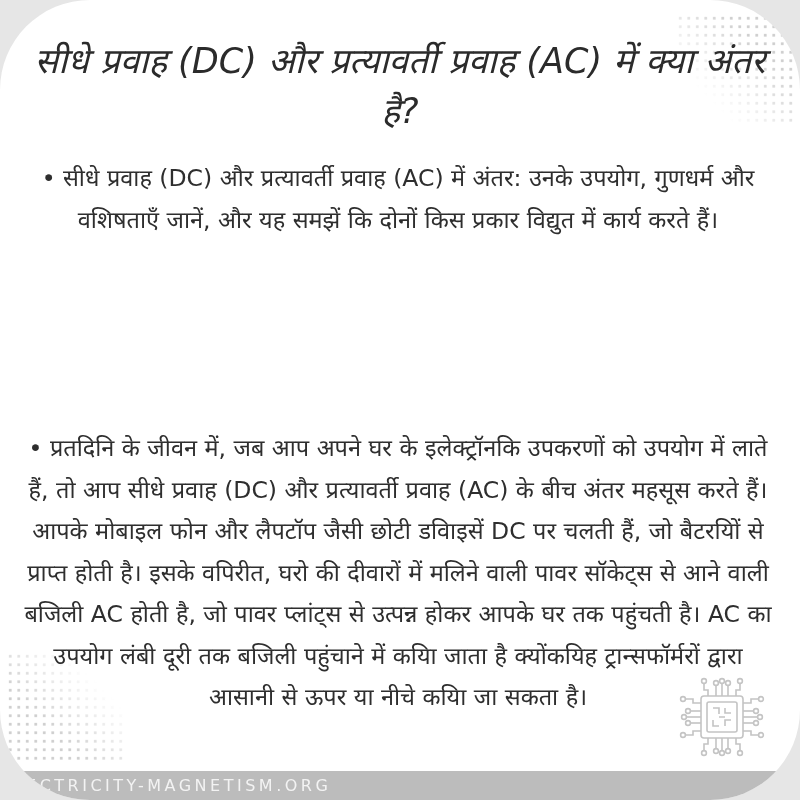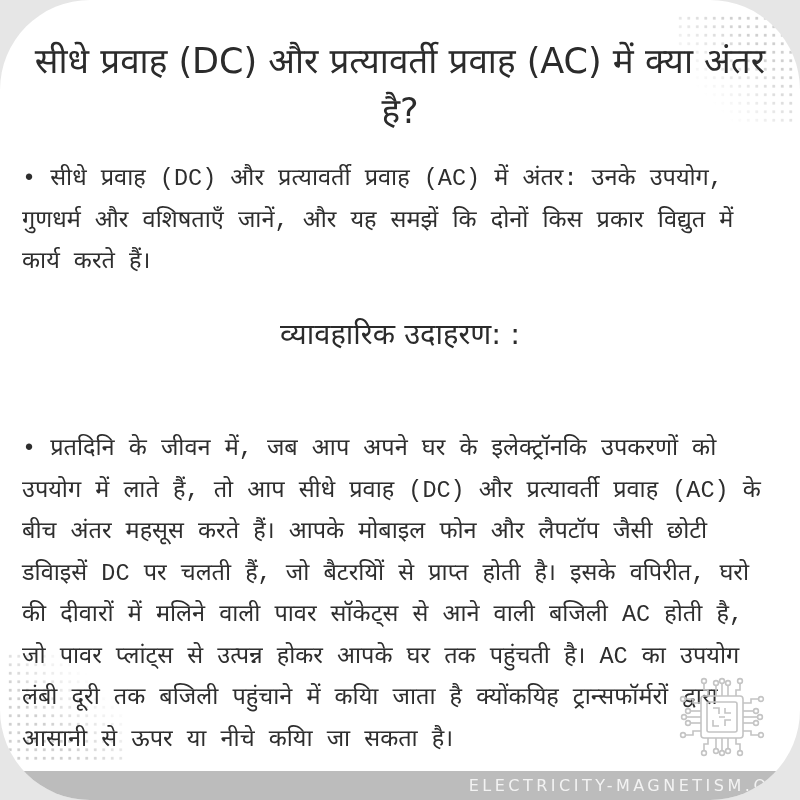--- a/index.html
+++ b/index.html
@@ -49,31 +49,31 @@
       position: absolute;
       left: 20px;
       right: 20px;
       top: 36px;
       text-align: center;
       font-size: 35px;
       line-height: 50px;
       color: #2b2b2b;
       margin: 0;
       font-weight: normal;
+      font-style: italic;
     }
     .para {
       position: absolute;
       left: 22px;
       width: 752px;
       font-size: 23.5px;
       line-height: 41.5px;
       color: #2e2e2e;
       margin: 0;
-      text-align: left;
-      font-family: Liberation Mono, monospace;
+      text-align: center;
     }
     .para1 { top: 158px; }
     .para2 { top: 388px; margin-top: 40px; }
     .subheading {
       position: absolute;
       left: 0;
       right: 0;
       top: 312px;
       text-align: center;
       font-size: 29px;
@@ -90,39 +90,38 @@
       height: 82px;
     }
     .footer {
       position: absolute;
       left: 0;
       right: 0;
       top: 771px;
       height: 29px;
       background: #bcbcbc;
       color: #f3f3f3;
-      text-align: right;
+      text-align: left;
       font-size: 16px;
       letter-spacing: 3.5px;
       line-height: 29px;
       font-family: "DejaVu Sans", sans-serif;
     }
   </style>
 </head>
 <body>
 
 <div class="card">
   <div class="dots dots-tr"></div>
   <div class="dots dots-bl"></div>
 
   <h1 class="title">सीधे प्रवाह (DC) और प्रत्यावर्ती प्रवाह (AC) में क्या अंतर है?</h1>
 
   <p class="para para1">• सीधे प्रवाह (DC) और प्रत्यावर्ती प्रवाह (AC) में अंतर: उनके उपयोग, गुणधर्म और वशिषताएँ जानें, और यह समझें कि दोनों किस प्रकार विद्युत में कार्य करते हैं।</p>
 
-  <h2 class="subheading">व्यावहारिक उदाहरण: :</h2>
 
   <p class="para para2">• प्रतदिनि के जीवन में, जब आप अपने घर के इलेक्ट्रॉनकि उपकरणों को उपयोग में लाते हैं, तो आप सीधे प्रवाह (DC) और प्रत्यावर्ती प्रवाह (AC) के बीच अंतर महसूस करते हैं। आपके मोबाइल फोन और लैपटॉप जैसी छोटी डविाइसें DC पर चलती हैं, जो बैटरयिों से प्राप्त होती है। इसके वपिरीत, घरो की दीवारों में मलिने वाली पावर सॉकेट्स से आने वाली बजिली AC होती है, जो पावर प्लांट्स से उत्पन्न होकर आपके घर तक पहुंचती है। AC का उपयोग लंबी दूरी तक बजिली पहुंचाने में कयिा जाता है क्योंकयिह ट्रान्सफॉर्मरों द्वारा आसानी से ऊपर या नीचे कयिा जा सकता है।</p>
 
   <svg class="chip" viewBox="0 0 92 82" fill="none" stroke="#c4c4c4" stroke-width="1.6">
 
     <rect x="25" y="20" width="42" height="42" rx="3"></rect>
 
     <rect x="31" y="26" width="30" height="30" rx="2"></rect>
 
     <path d="M37 32 h6 v6 M49 32 v5 h6 M37 44 v6 h6 M49 50 v-6 h6 M43 41 h6"></path>

